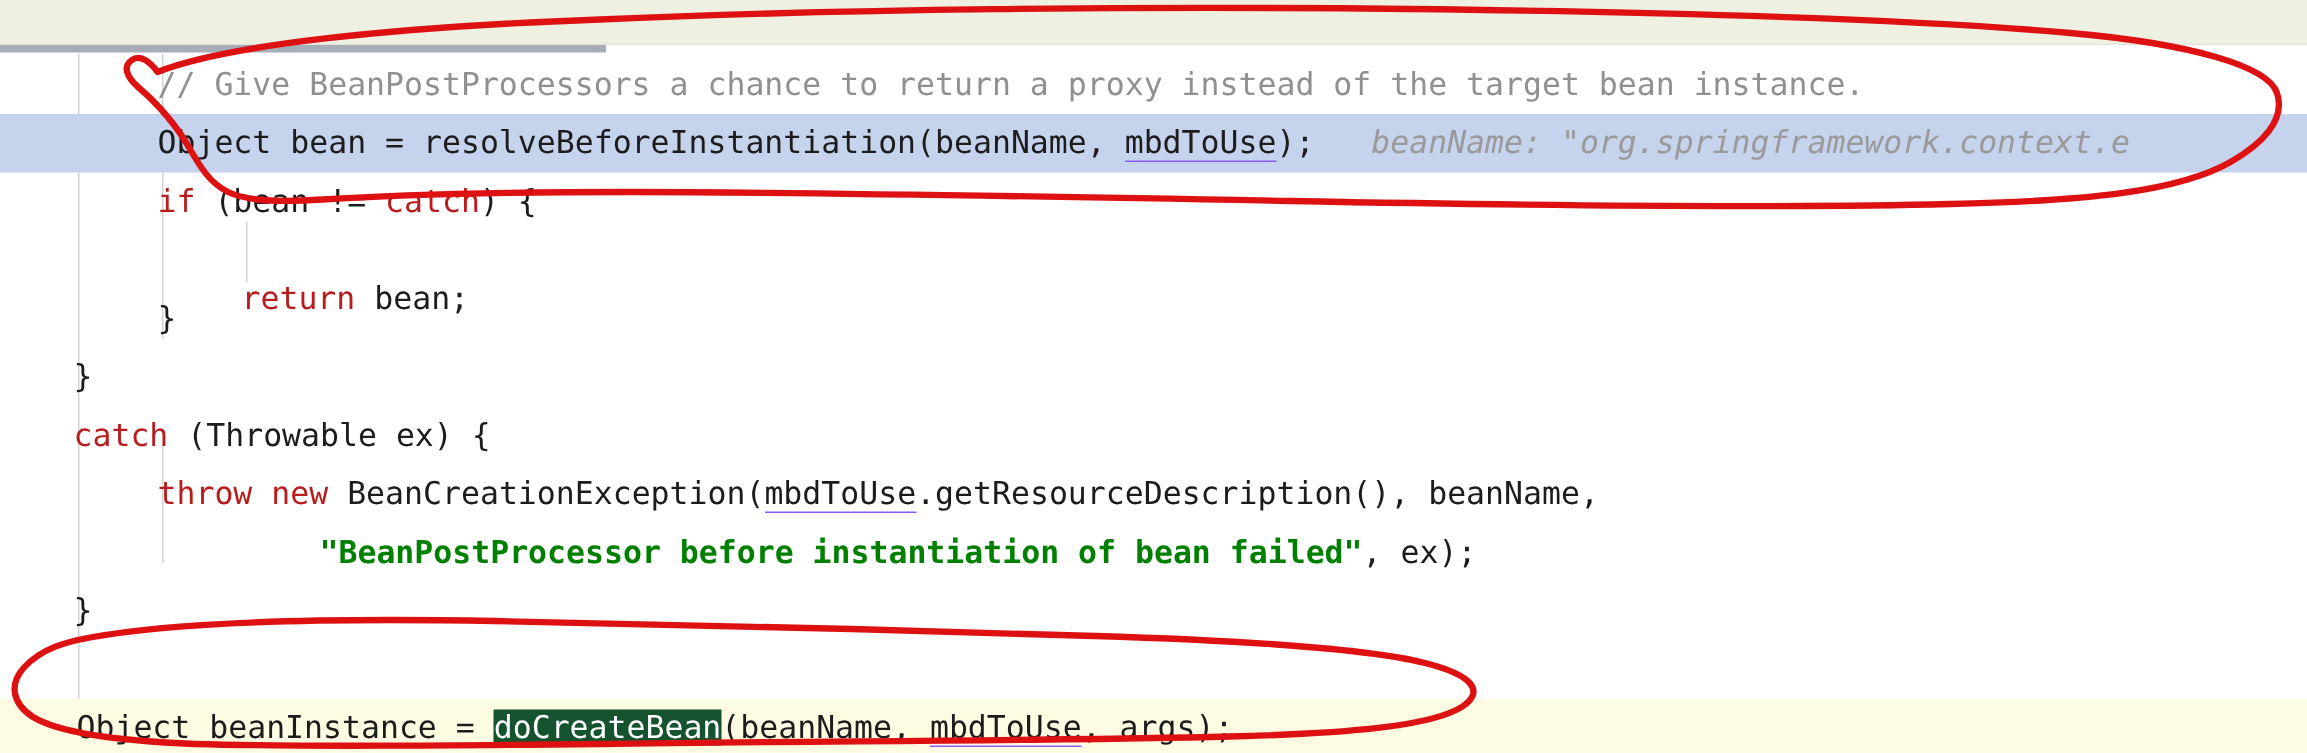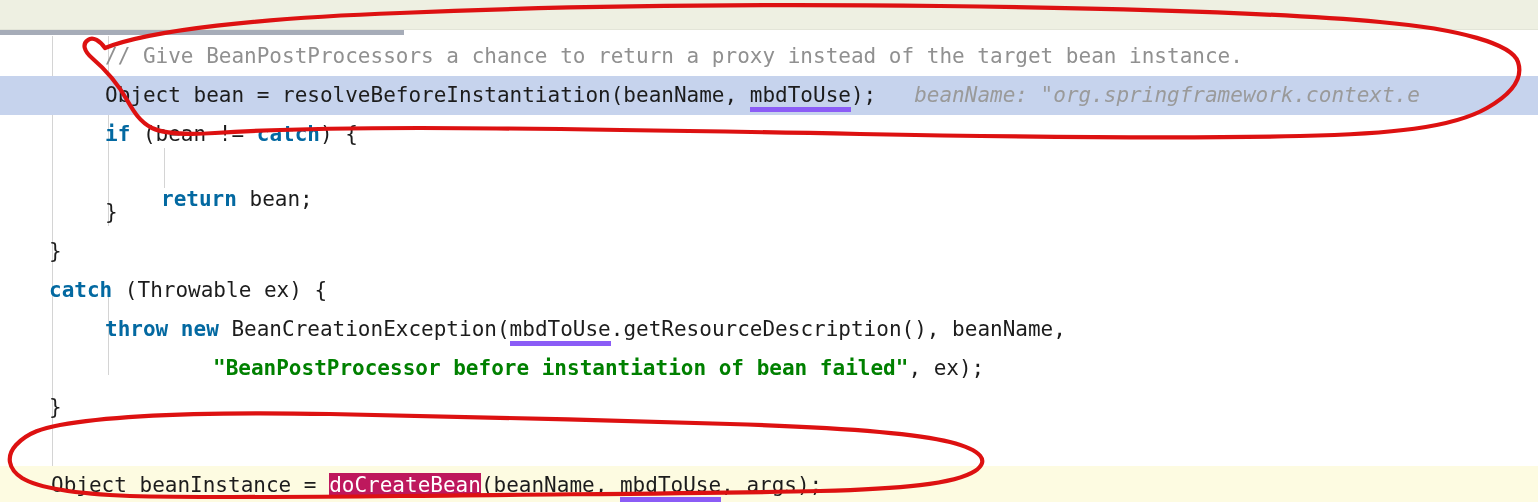--- a/index.html
+++ b/index.html
@@ -55,27 +55,27 @@
   .row-hl      { background: #fdfbe1; }
 
   
   .guide {
     position: absolute;
     width: 1px;
     background: #d4d4d4;
   }
 
   
-  .kw      { color: #0369a1; font-weight: bold; }
+  .kw      { color: #b91c1c; font-weight: normal; }
   .cmt     { color: #909090; }
   .str     { color: #008000; font-weight: bold; }
   .hint    { color: #9a9a9a; font-style: italic; }
   .ident   { color: #1c1c1c; }
-  .fielduse{ color: #1c1c1c; border-bottom: 5px solid #8b5cf6; }
-  .sel     { background: #be185d; color: #ffffff; }
+  .fielduse{ color: #1c1c1c; border-bottom: 1px solid #8b5cf6; }
+  .sel     { background: #14532d; color: #ffffff; }
 
   
   #ink {
     position: absolute; left: 0; top: 0;
     width: 1538px; height: 502px;
     pointer-events: none;
   }
 </style>
 </head>
 <body>

